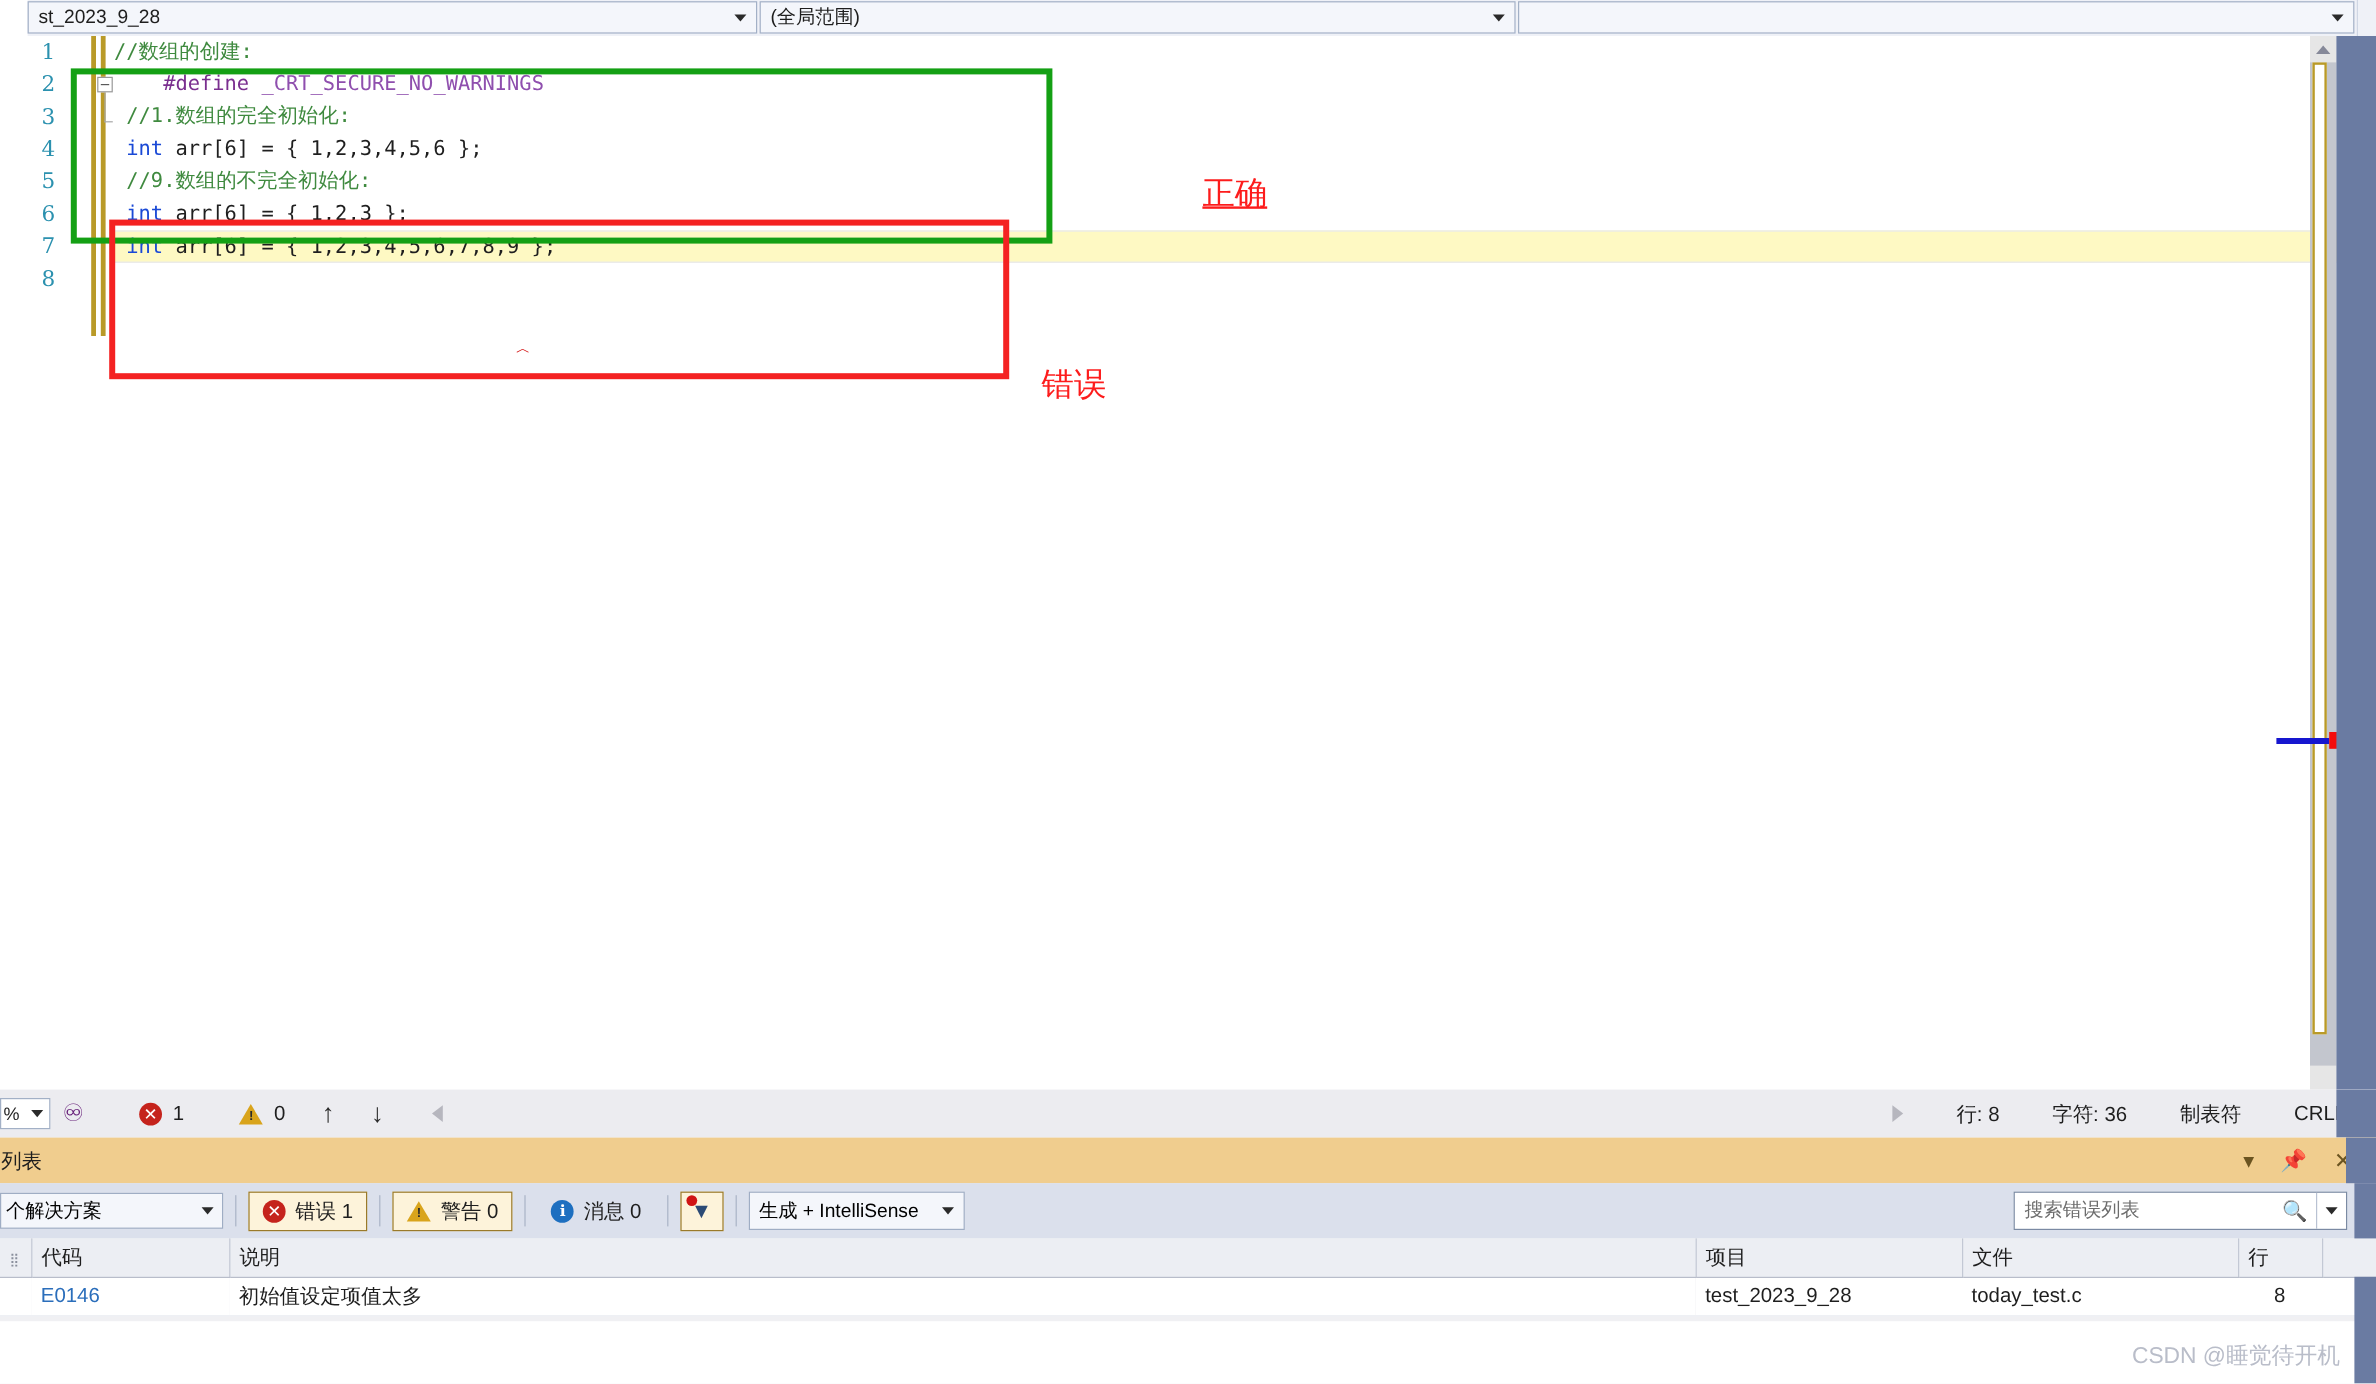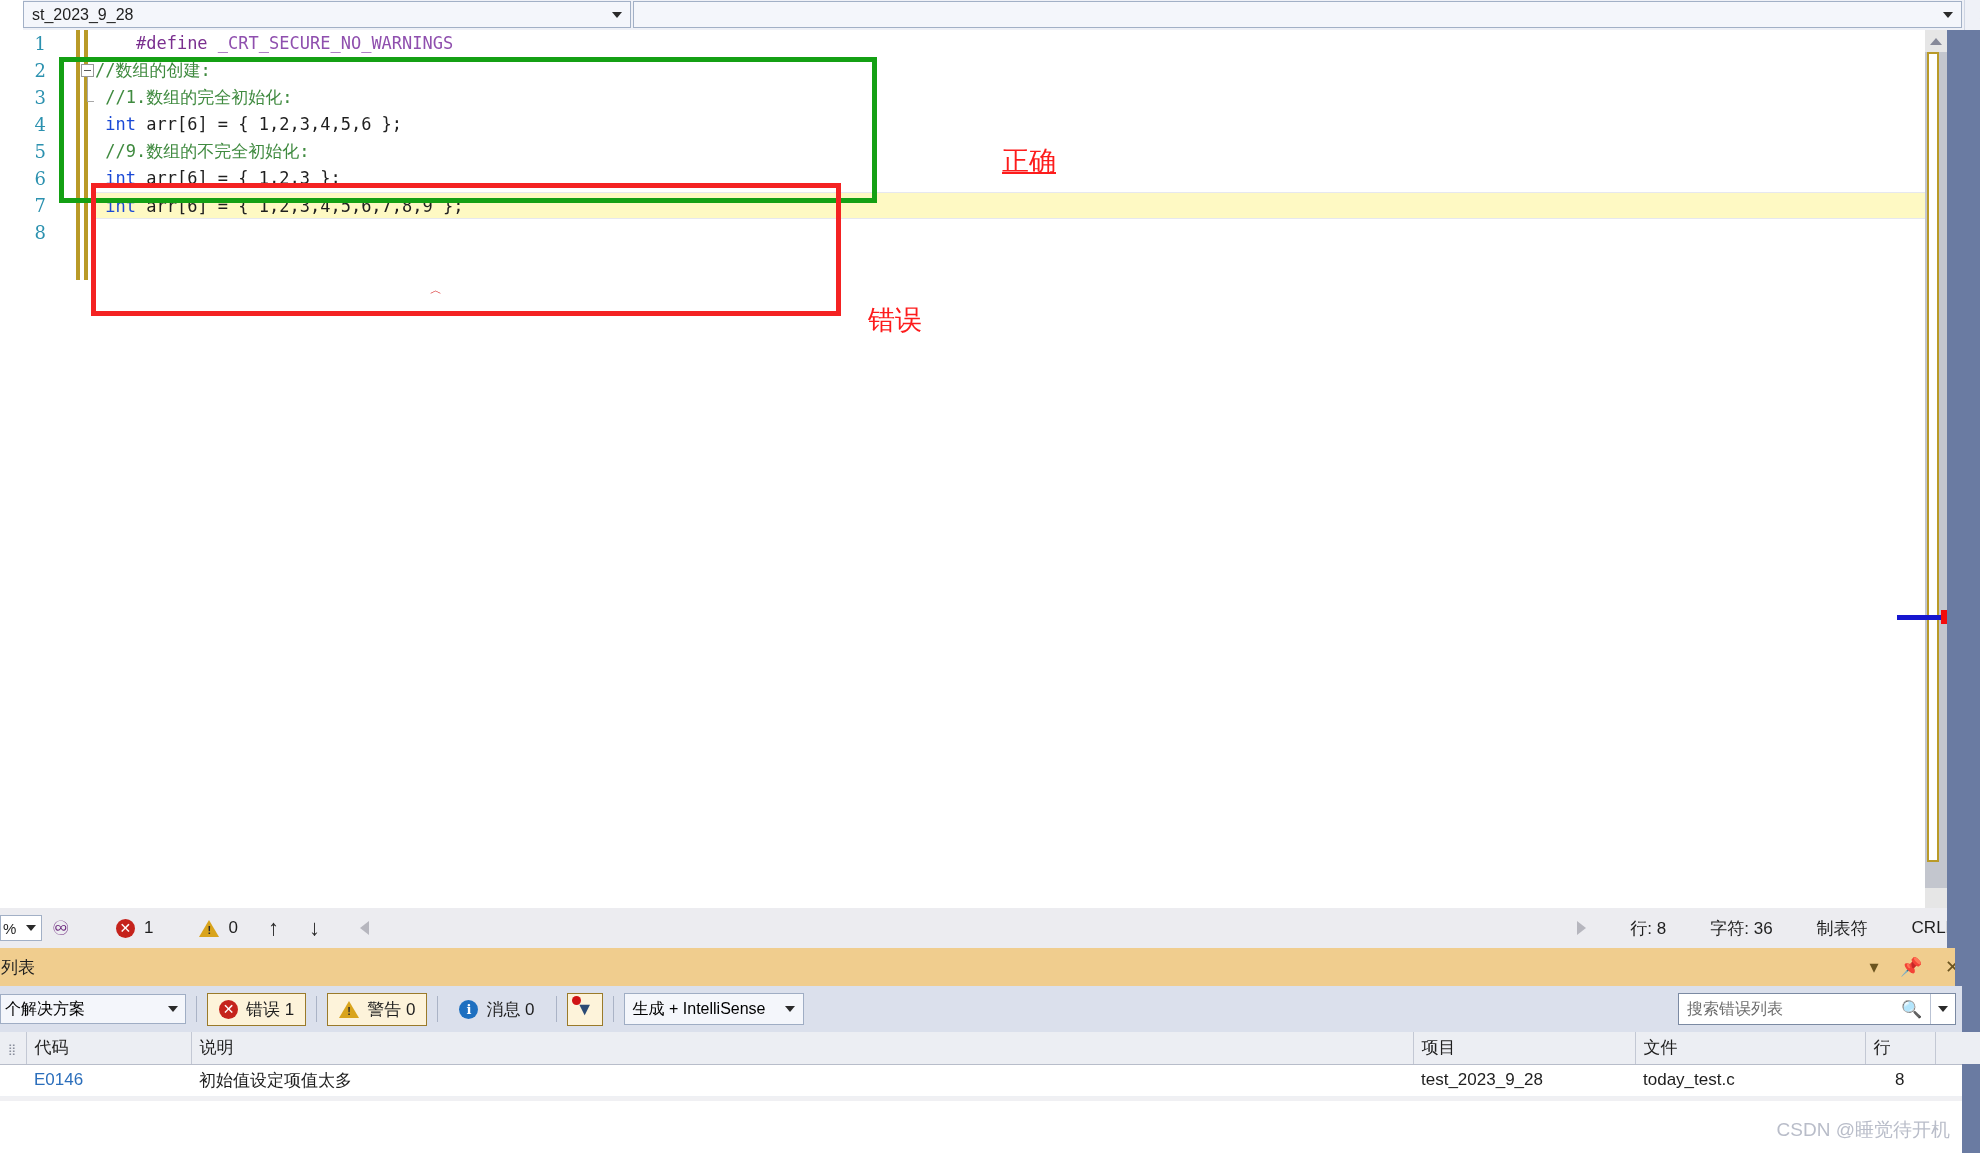--- a/index.html
+++ b/index.html
@@ -632,20 +632,24 @@
   }
 </style>
 </head>
 <body>
 
 <div class="nav-bar">
   <div class="combo" id="nav-scope-combo">
     <span class="combo-text">st_2023_9_28</span>
     <span class="arrow"></span>
   </div>
+  <div class="combo" id="nav-member-combo">
+    <span class="combo-text">(全局范围)</span>
+    <span class="arrow"></span>
+  </div>
   <div class="combo" id="nav-func-combo">
     <span class="combo-text"></span>
     <span class="arrow"></span>
   </div>
   <div class="split-btn">
     <span class="split-glyph">⇕</span>
   </div>
 </div>
 
 <div class="editor">
@@ -660,22 +664,22 @@
       <div class="line-num">8</div>
     </div>
 
   <div class="change-bar" style="top:0px;height:250px;"></div>
   <div class="change-bar b2" style="top:0px;height:250px;"></div>
 
   <div class="collapse-box"></div>
   <div class="guide-line"></div>
 
   <div class="code-area" id="code-area">
+      <div class="code-line"><span class="tok-comment">//数组的创建:</span></div>
       <div class="code-line"><span class="tok-plain">    </span><span class="tok-pp">#define</span><span class="tok-plain"> </span><span class="tok-macro">_CRT_SECURE_NO_WARNINGS</span></div>
-      <div class="code-line"><span class="tok-comment">//数组的创建:</span></div>
       <div class="code-line"><span class="tok-comment"> //1.数组的完全初始化:</span></div>
       <div class="code-line"><span class="tok-plain"> </span><span class="tok-kw">int</span><span class="tok-plain"> arr[6] = { 1,2,3,4,5,6 };</span></div>
       <div class="code-line"><span class="tok-comment"> //9.数组的不完全初始化:</span></div>
       <div class="code-line"><span class="tok-plain"> </span><span class="tok-kw">int</span><span class="tok-plain"> arr[6] = { 1,2,3 };</span></div>
       <div class="code-line highlight"><span class="tok-plain"> </span><span class="tok-kw">int</span><span class="tok-plain"> arr[6] = { 1,2,3,4,5,6,7,8,9 };</span></div>
     </div>
 
   <div class="squiggle" style="left:430px; top:254px;">︿</div>
 </div>
 

